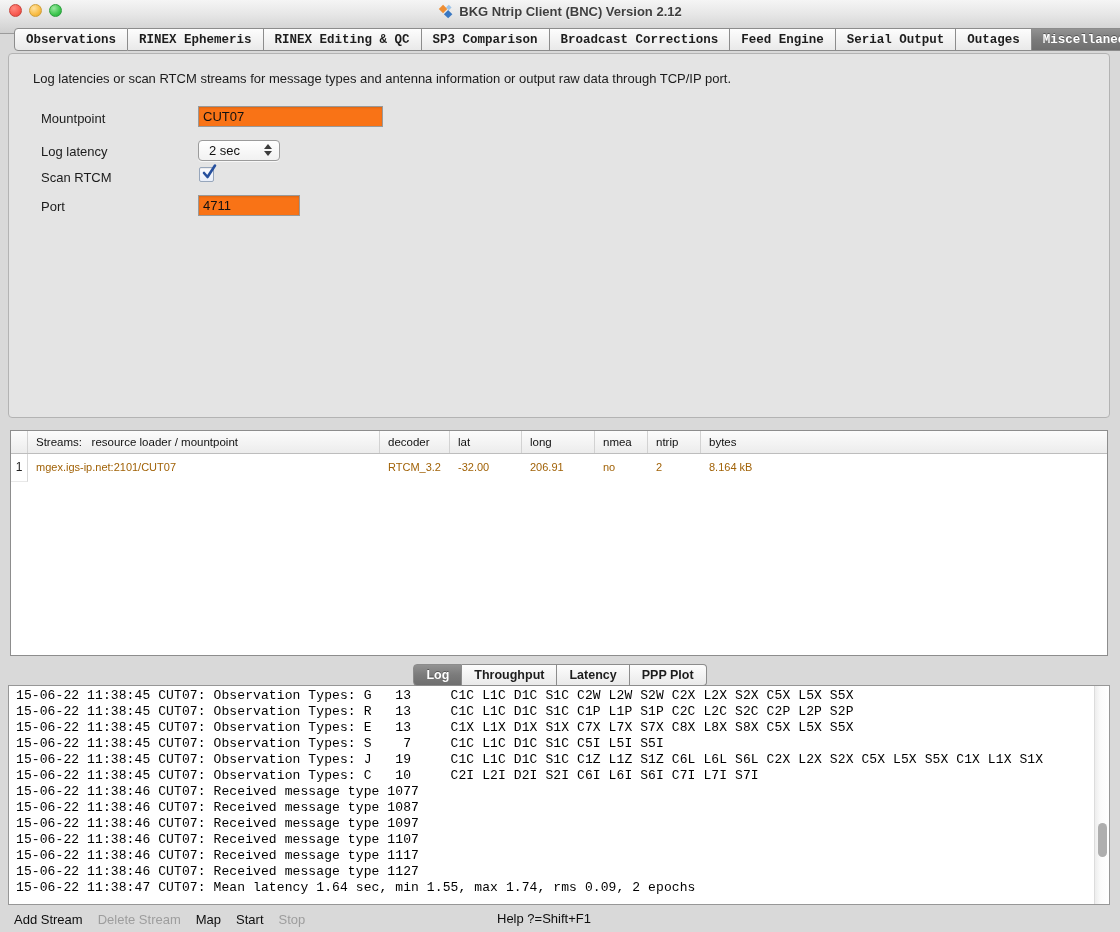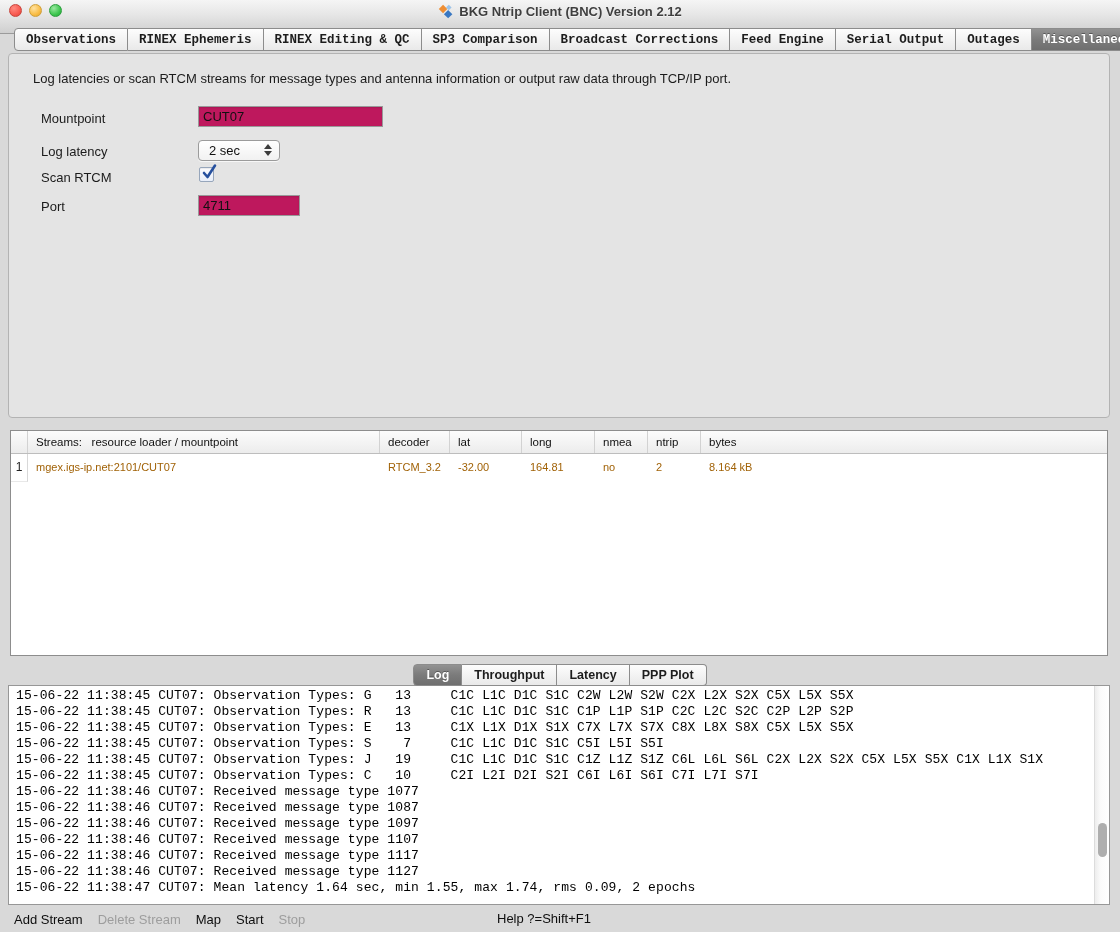--- a/index.html
+++ b/index.html
@@ -58,21 +58,21 @@
 
   
   .pane-top {
     position:absolute; left:8px; top:53px; width:1102px; height:365px;
     background:#e4e4e4; border:1px solid #b3b3b3; border-radius:4px;
   }
   .desc { position:absolute; left:24px; top:17px; font-size:13px; color:#1b1b1b; }
   .flabel { position:absolute; left:32px; font-size:13px; color:#1b1b1b; }
   .txt {
     position:absolute; left:189px; height:21px;
-    border:1px solid #999; background:#be185d;
+    border:1px solid #999; background:#f97316;
     font-family:"Liberation Sans",sans-serif; font-size:13px; color:#111;
     padding:0 4px; box-shadow:inset 0 1px 2px rgba(0,0,0,.12);
   }
   .combo {
     position:absolute; left:189px; width:82px; height:21px;
     border:1px solid #9b9b9b; border-radius:4px;
     background:linear-gradient(180deg,#ffffff,#f1f1f1);
     box-shadow:0 1px 0 rgba(255,255,255,.7);
     display:flex; align-items:center; font-size:13px; color:#111;
     padding-left:10px; cursor:default;
@@ -229,21 +229,21 @@
       <div>nmea</div>
       <div>ntrip</div>
       <div>bytes</div>
     </div>
   <div>
       <div class="s-grid s-row">
         <div class="gutter">1</div>
         <div>mgex.igs-ip.net:2101/CUT07</div>
         <div>RTCM_3.2</div>
         <div>-32.00</div>
-        <div>164.81</div>
+        <div>206.91</div>
         <div>no</div>
         <div>2</div>
         <div>8.164 kB</div>
       </div>
     </div>
 </div>
 
 <div class="logtabs">
     <div class="ltab selected">Log</div>
     <div class="ltab">Throughput</div>

